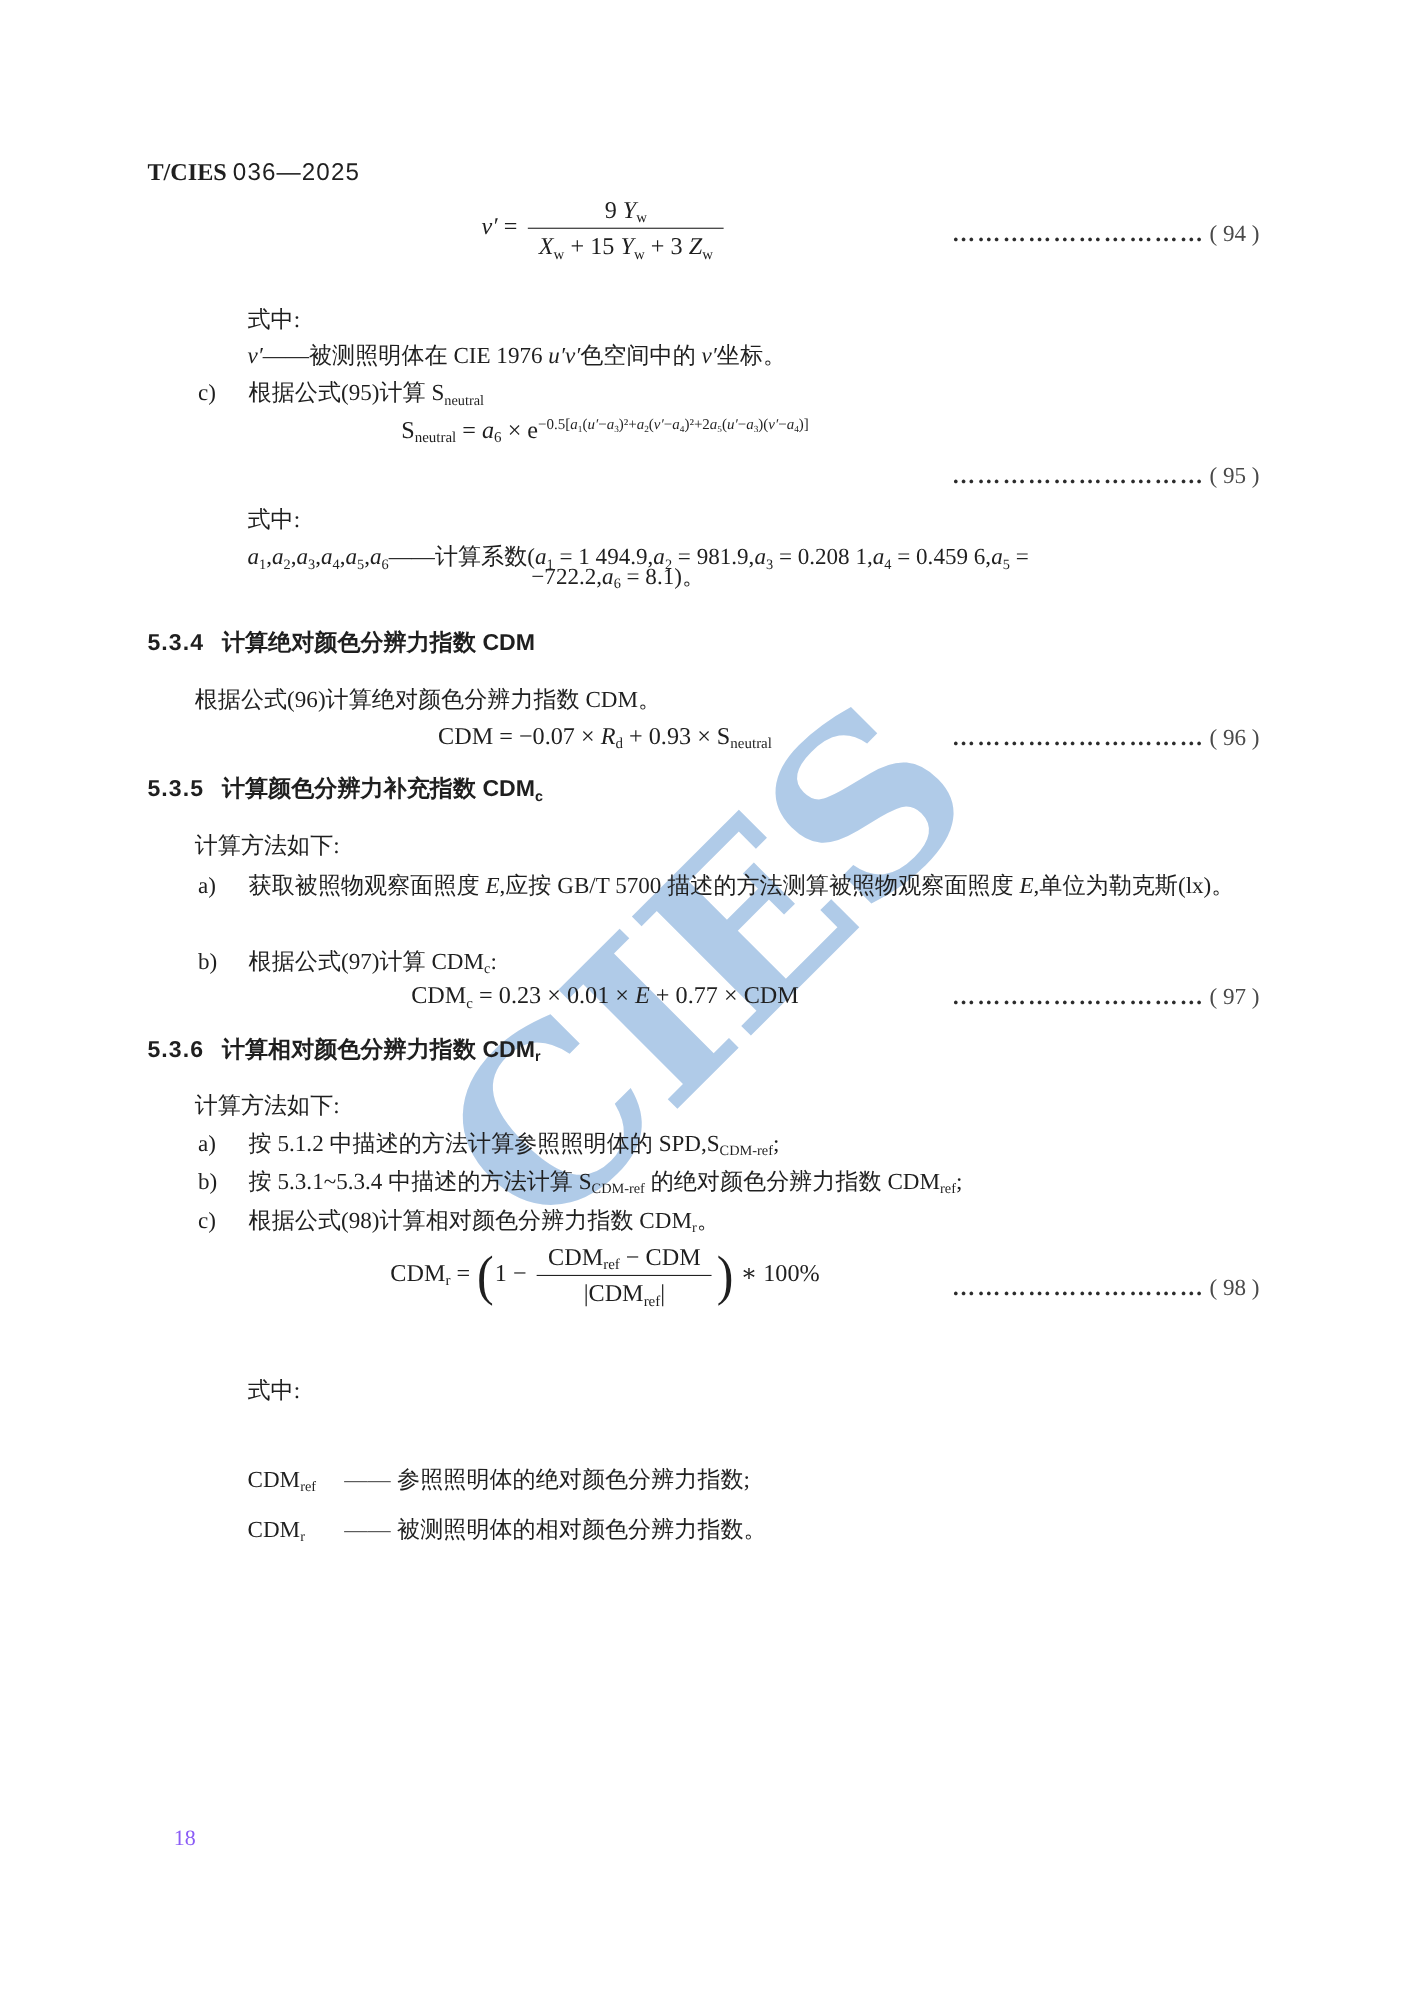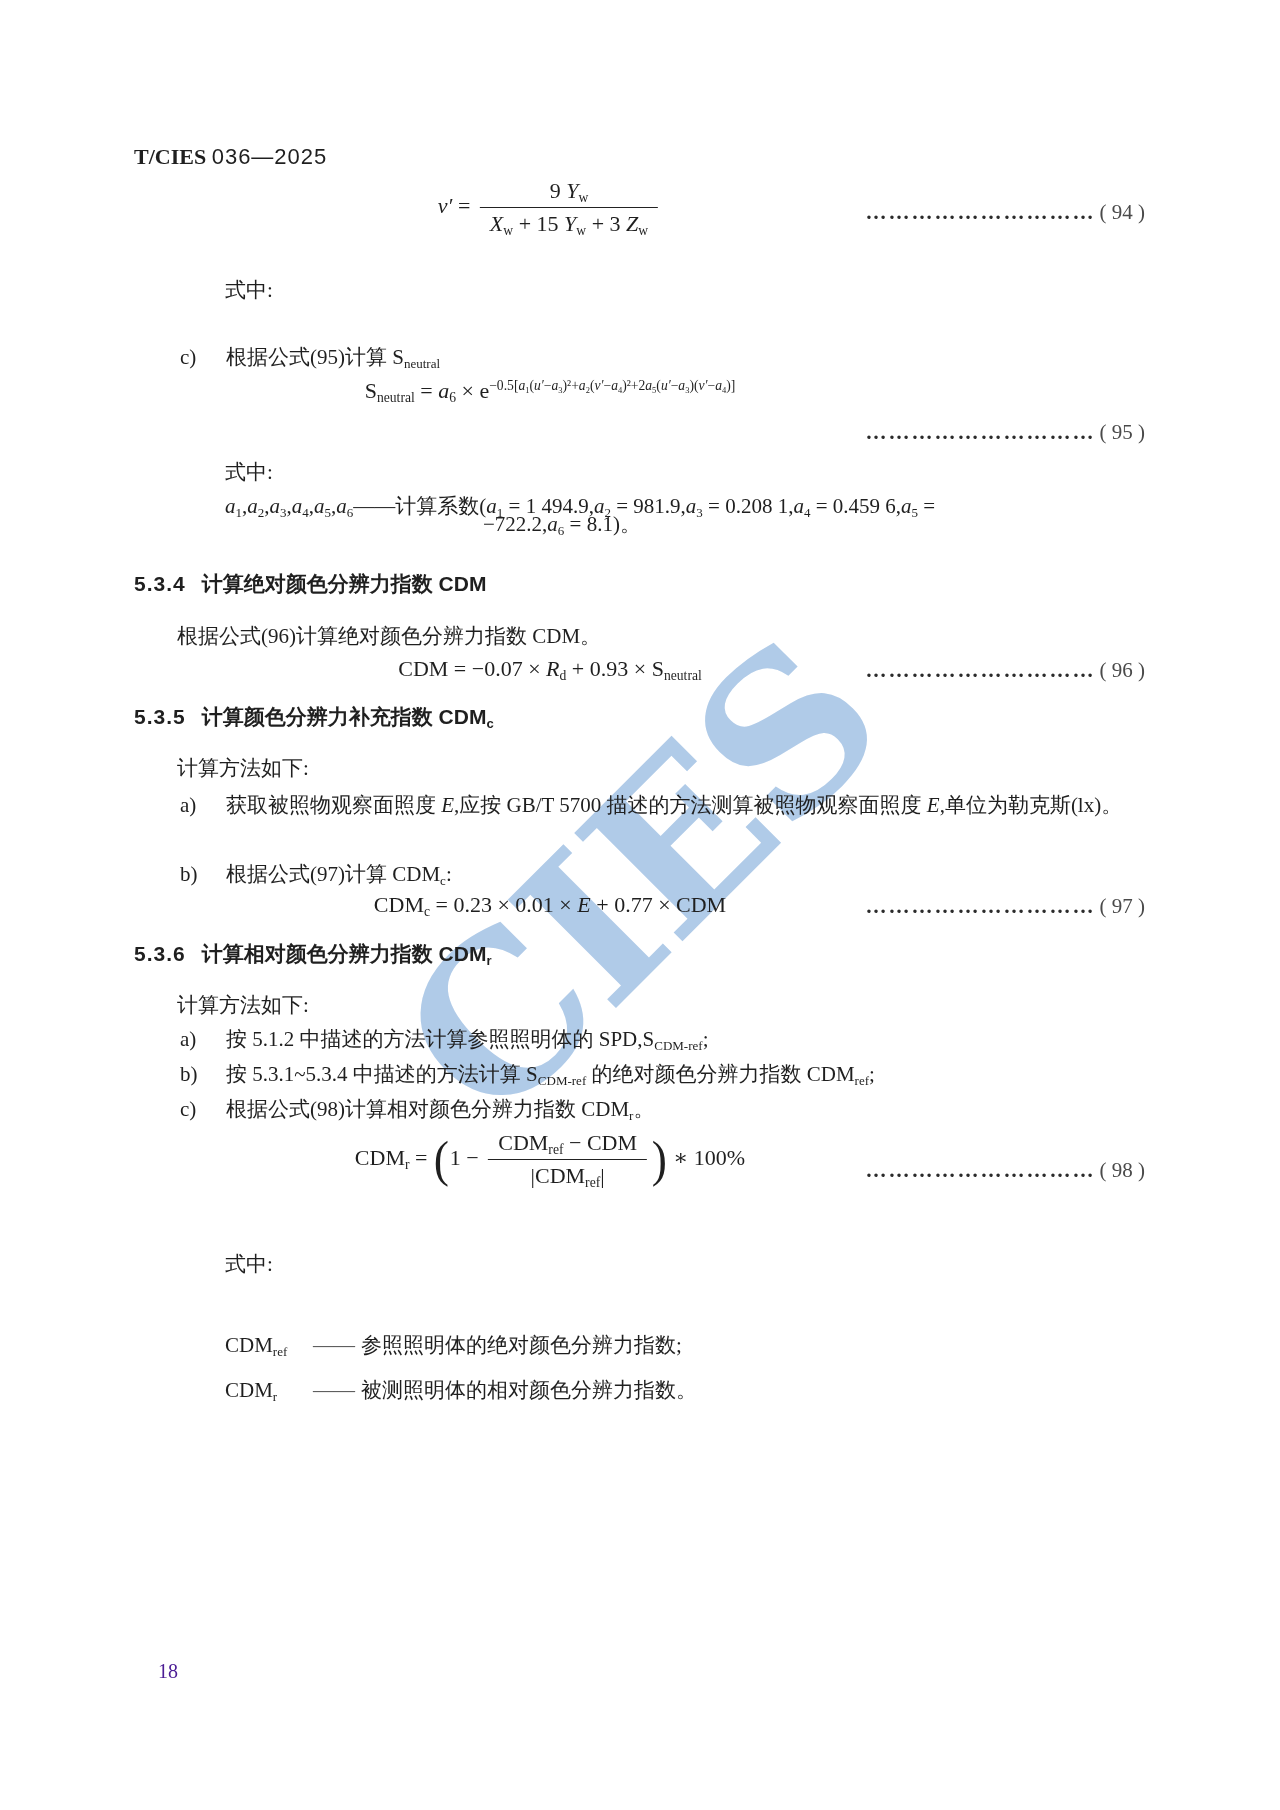--- a/index.html
+++ b/index.html
@@ -43,40 +43,41 @@
   .eqnum .lbl{color:#4a4a4a;margin-left:4px;}
   em{font-style:italic;}
   sub{font-size:0.62em;line-height:0;vertical-align:-0.3em;}
   sup{font-size:0.62em;line-height:0;vertical-align:0.62em;}
   .frac{display:inline-block;vertical-align:middle;text-align:center;margin:0 4px;}
   .frac .num{display:block;padding:0 10px 3px;border-bottom:1.5px solid #222;}
   .frac .den{display:block;padding:3px 10px 0;}
   .big{font-size:2.3em;font-weight:400;vertical-align:middle;line-height:0.9;display:inline-block;transform:scaleX(0.9);}
   .defrow .term{display:inline-block;min-width:88px;}
   .defrow .dash{color:#555;margin-right:6px;}
-  .pageno{top:1660px;left:158px;font-size:20px;color:#4c1d95;}
+  .pageno{top:1660px;left:158px;font-size:20px;color:#8b5cf6;}
 </style>
 </head>
 <body>
 
 <div class="page">
 
   <div class="watermark">CIES</div>
 
   <div class="t header">
     <span class="hdr-serif">T/CIES</span>
     <span class="hdr-sans">036—2025</span>
   </div>
 
   <div class="t formula" style="top:178px;"><em>v′</em><span> = </span><span class="frac"><span class="num"><span>9 </span><em>Y</em><sub>w</sub></span><span class="den"><em>X</em><sub>w</sub><span> + 15 </span><em>Y</em><sub>w</sub><span> + 3 </span><em>Z</em><sub>w</sub></span></span></div>
   <div class="t eqnum" style="top:200px;">
     <span class="dots">…………………………</span><span class="lbl">( 94 )</span>
   </div>
 
   <div class="t indent2" style="top:276px;">式中:</div>
+  <div class="t indent2" style="top:309px;"><em>v′</em><span>——被测照明体在 CIE 1976 </span><em>u′v′</em><span>色空间中的 </span><em>v′</em><span>坐标。</span></div>
 
   <div class="t item" style="top:343px;">
     <span class="ilabel">c)</span><span><span>根据公式(95)计算 S</span><sub>neutral</sub></span>
   </div>
 
   <div class="t formula" style="top:378px;"><span>S</span><sub>neutral</sub><span> = </span><em>a</em><sub>6</sub><span> × e</span><sup><span>−0.5[</span><em>a</em><sub>1</sub><span>(</span><em>u′</em><span>−</span><em>a</em><sub>3</sub><span>)²+</span><em>a</em><sub>2</sub><span>(</span><em>v′</em><span>−</span><em>a</em><sub>4</sub><span>)²+2</span><em>a</em><sub>5</sub><span>(</span><em>u′</em><span>−</span><em>a</em><sub>3</sub><span>)(</span><em>v′</em><span>−</span><em>a</em><sub>4</sub><span>)]</span></sup></div>
   <div class="t eqnum" style="top:420px;">
     <span class="dots">…………………………</span><span class="lbl">( 95 )</span>
   </div>
 

